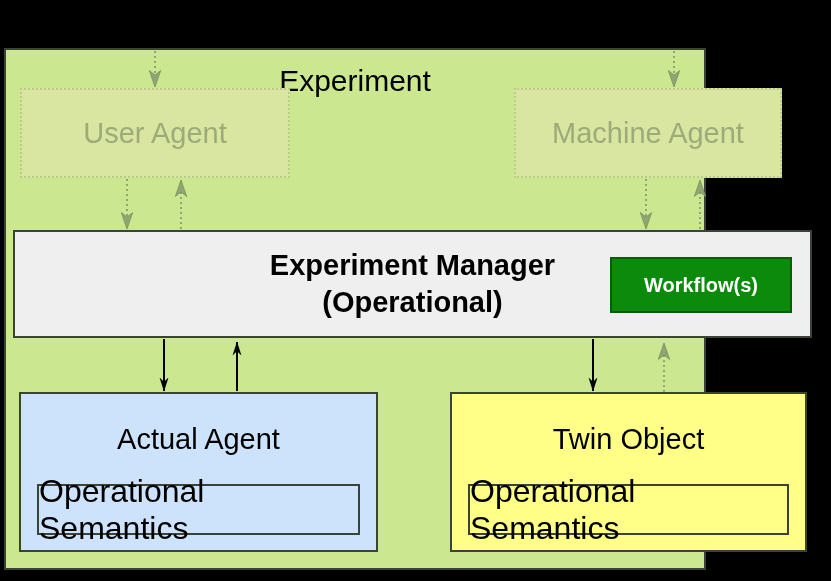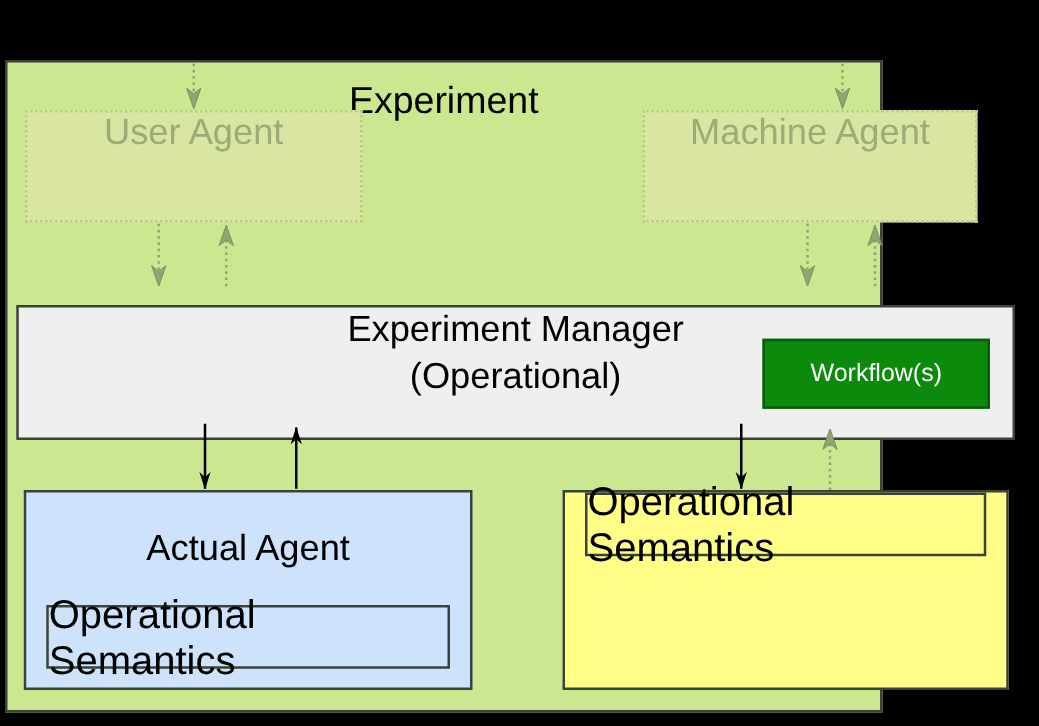--- a/index.html
+++ b/index.html
@@ -14,35 +14,35 @@
     box-sizing:border-box;
     background:var(--background, #cbe78f);
     border:2px solid var(--frame-border, #3b4237);
   }
   .title {
     position:absolute; left:0; right:0; top:14px;
     text-align:center; font-size:30px; line-height:34px;
   }
   .node {
     position:absolute; box-sizing:border-box;
-    display:flex; justify-content:center;
+    display:flex; align-items:center; justify-content:center;
   }
   .agent {
     background:var(--agent-fill, #d9e6a2);
     border:2px dotted var(--agent-border, #b9cd85);
     color:var(--agent-text, #9dab78);
     font-size:29px;
   }
   .agent.user   { left:14px;  top:38px; width:270px; height:90px; }
   .agent.machine{ left:508px; top:38px; width:268px; height:90px; }
   .manager {
-    left:7px; top:194px; width:799px; height:108px;
+    left:7px; top:180px; width:799px; height:108px;
     background:var(--manager-fill, #efefef);
     border:2px solid var(--frame-border, #3b4237);
-    font-size:29px; line-height:37px; text-align:center;
+    font-size:29px; line-height:37px; text-align:center;font-weight:bold;
   }
   .workflow {
     position:absolute; left:595px; top:25px; width:182px; height:56px;
     box-sizing:border-box;
     background:var(--workflow-fill, #0b8a0b);
     border:2px solid var(--workflow-border, #0a5c0a);
     color:var(--workflow-text, #ffffff);
     font-size:20px;
     display:flex; align-items:center; justify-content:center;
   }
@@ -93,20 +93,21 @@
       <span>Workflow(s)</span>
     </div>
   </div>
 
   <div class="obj actual">
     <div class="obj-label">Actual Agent</div>
     <div class="obj-inner">Operational Semantics</div>
   </div>
 
   <div class="obj twin">
+    <div class="obj-label">Twin Object</div>
     <div class="obj-inner">Operational Semantics</div>
   </div>
 
 </div>
 
 <svg class="arrows" viewBox="0 0 831 581" xmlns="http://www.w3.org/2000/svg">
   <defs>
     <marker id="mBlack" viewBox="0 0 14 10" refX="13.5" refY="5" markerWidth="14" markerHeight="10" markerUnits="userSpaceOnUse" orient="auto">
       <path d="M14,5 L0,0.5 L4.2,5 L0,9.5 Z" fill="#000000"></path>
     </marker>

